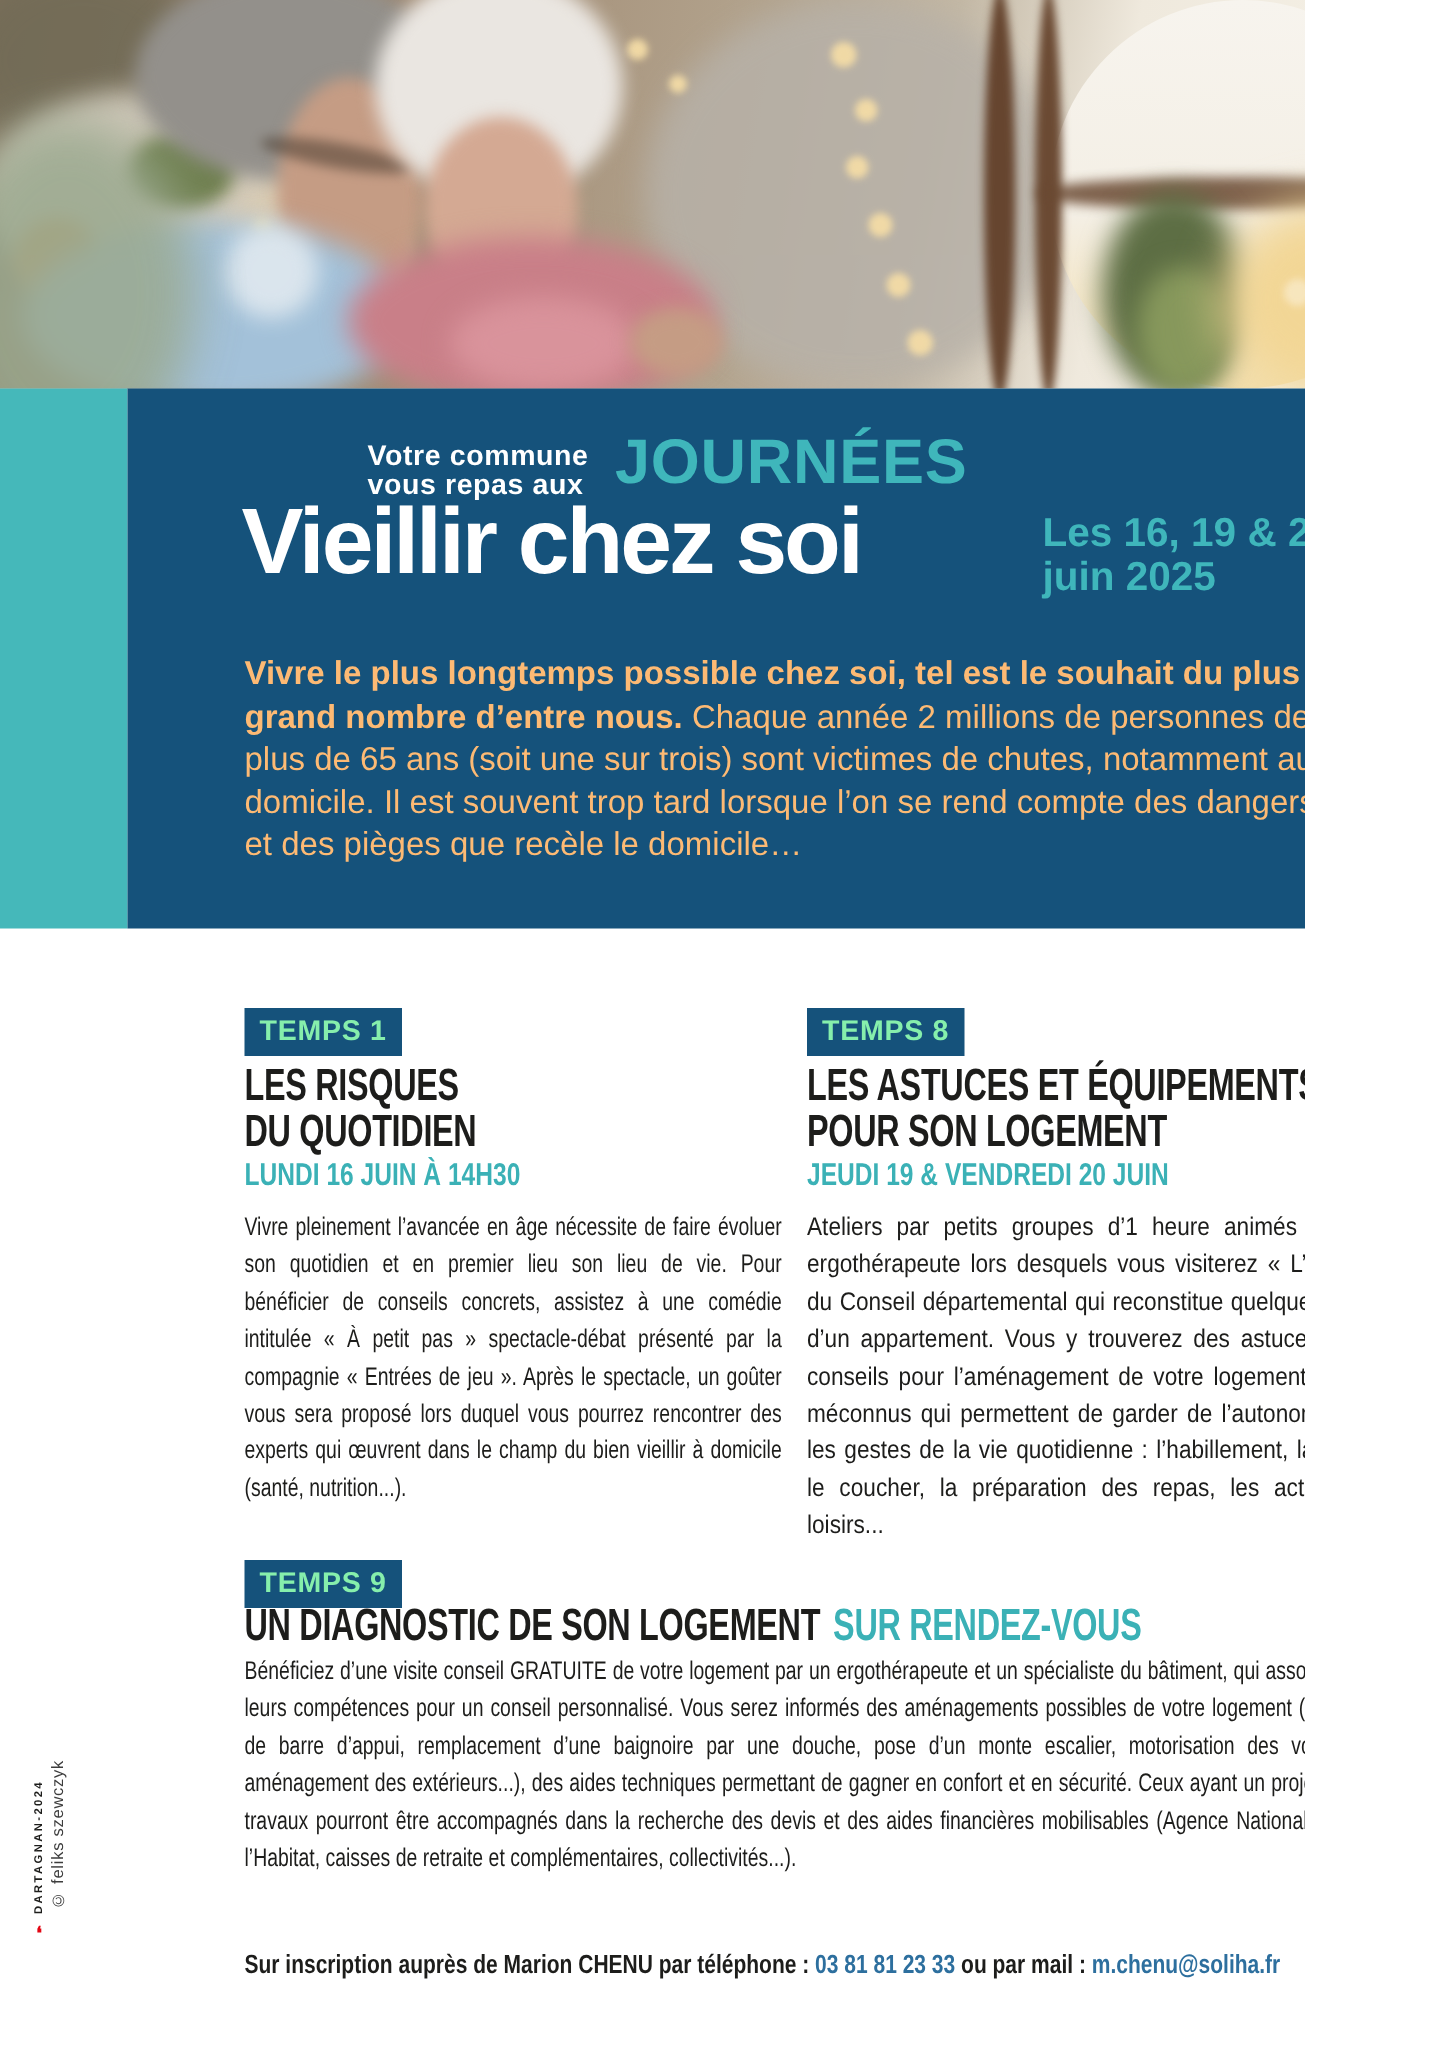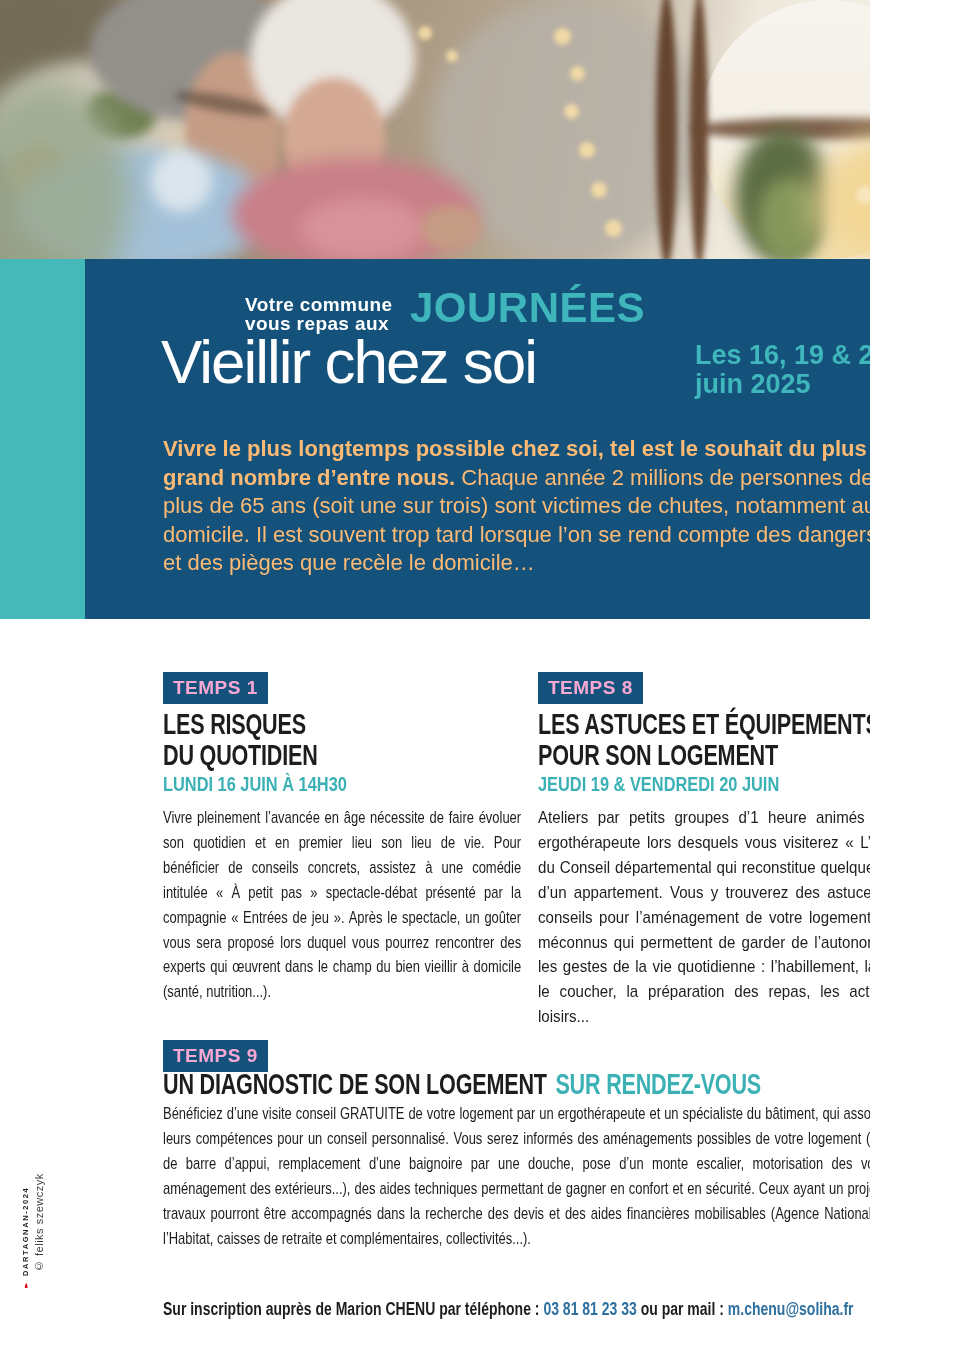--- a/index.html
+++ b/index.html
@@ -50,29 +50,29 @@
   .bk12{left:605px;top:220px;width:17px;height:17px;}
   .bk13{left:168px;top:146px;width:13px;height:13px;}
   .bk14{left:856px;top:186px;width:18px;height:18px;background:#f8e7c0;}
 
   
   .teal-strip{position:absolute;left:0;top:259px;width:85px;height:360px;background:#45b8ba;}
   .banner{position:absolute;left:85px;top:259px;width:872px;height:360px;background:#15527b;}
   .invite{position:absolute;left:160px;top:36px;color:#ffffff;font-weight:bold;
           font-size:19px;line-height:19px;letter-spacing:.4px;}
   .journees{position:absolute;left:325px;top:27px;color:#3fb6bb;font-weight:bold;font-size:42px;line-height:44px;letter-spacing:.5px;}
-  .big-title{position:absolute;left:76px;top:70px;margin:0;color:#ffffff;font-weight:normal;
+  .big-title{position:absolute;left:76px;top:70px;margin:0;color:#ffffff;font-weight:bold;
              font-size:62px;line-height:66px;letter-spacing:-2px;}
   .date{position:absolute;left:610px;top:82px;color:#3fb6bb;font-weight:bold;font-size:27px;line-height:29px;}
   .intro{position:absolute;left:78px;top:176px;width:724px;margin:0;color:#fdba74;
          font-size:22px;line-height:28.6px;}
   .intro strong{font-weight:bold;}
 
   
-  .badge{position:absolute;display:inline-block;background:#15527b;color:#f9a8d4;
+  .badge{position:absolute;display:inline-block;background:#15527b;color:#86efac;
          font-weight:bold;font-size:19px;line-height:19px;padding:6px 10px 7px;letter-spacing:.5px;}
   .badge1{left:163px;top:672px;}
   .badge2{left:538px;top:672px;}
   .badge3{left:163px;top:1040px;}
   .sec-h{position:absolute;margin:0;font-size:30px;line-height:31px;font-weight:bold;color:#1d1d1b;
          transform:scaleX(.72);transform-origin:0 0;white-space:nowrap;letter-spacing:-.3px;}
   .h1{left:163px;top:708px;}
   .h2{left:538px;top:708px;}
   .h3{left:163px;top:1068px;}
   .h3 .rdv{color:#3bb1b6;margin-left:12px;}

